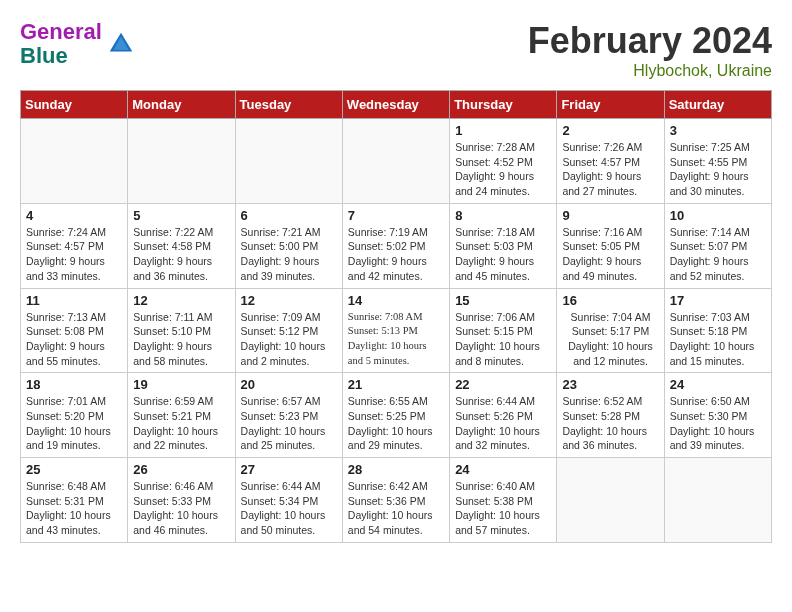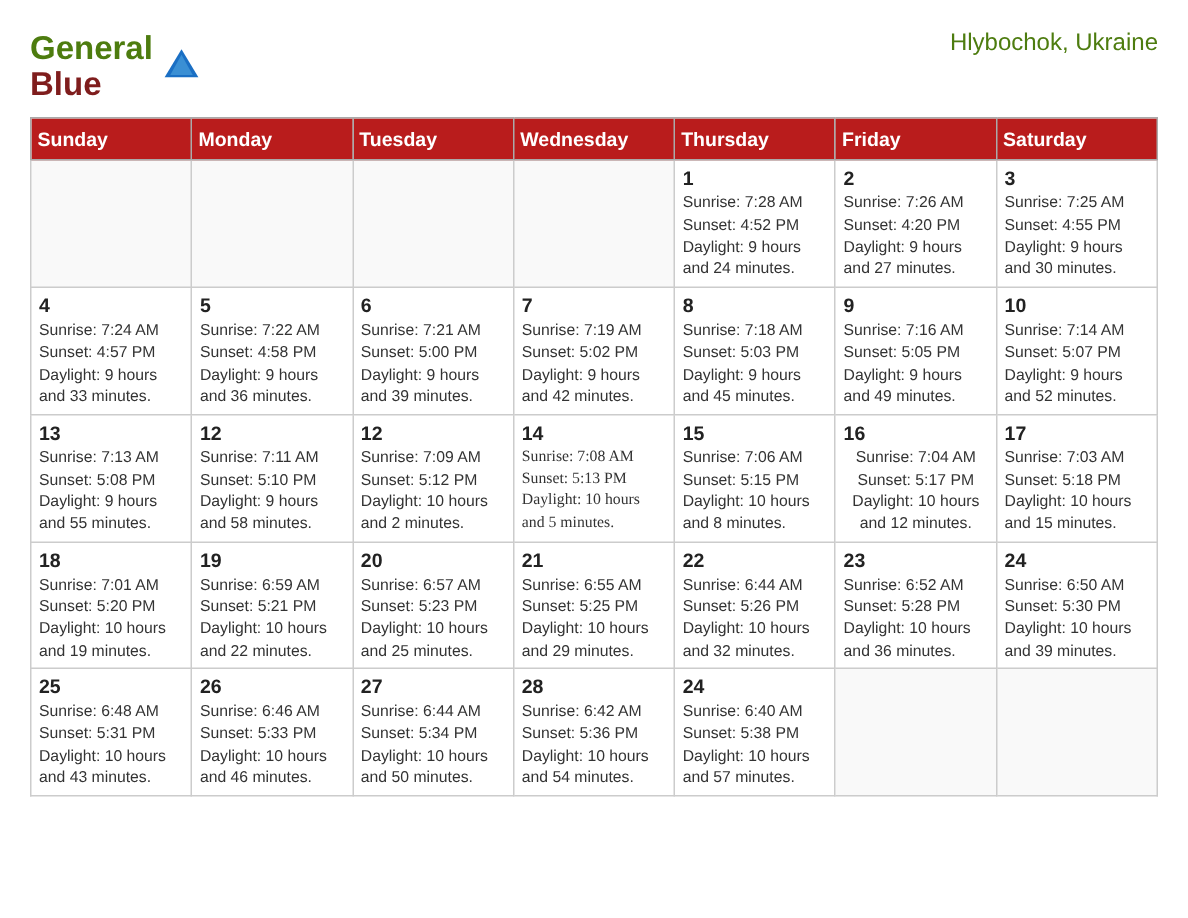--- a/index.html
+++ b/index.html
@@ -19,21 +19,21 @@
     .logo {
       display: flex;
       align-items: center;
     }
     .logo-text {
       font-size: 22px;
       font-weight: bold;
       color: #333;
       line-height: 1.1;
     }
-    .logo-text span { color: #4d7c0f; }
+    .logo-text span { color: #a21caf; }
     .logo-icon {
       width: 30px;
       height: 30px;
       margin-left: 4px;
     }
     .title-block { text-align: right; }
     .month-title {
       font-size: 36px;
       font-weight: bold;
       color: #333;
@@ -84,29 +84,30 @@
     }
   </style>
 </head>
 <body>
 
 <div class="header">
   <div class="logo">
     <div>
       <div class="logo-text">
         <span>General</span><br>
-        <span style="color:#7f1d1d;">Blue</span>
+        <span style="color:#0f766e;">Blue</span>
       </div>
     </div>
     <svg class="logo-icon" viewBox="0 0 40 40">
       <polygon points="20,5 35,30 5,30" fill="#1a6fc4"></polygon>
       <polygon points="20,10 30,28 10,28" fill="#3a8fd4"></polygon>
     </svg>
   </div>
   <div class="title-block">
+    <div class="month-title">February 2024</div>
     <div class="location">Hlybochok, Ukraine</div>
   </div>
 </div>
 
 <table>
   <thead>
     <tr>
     <th>Sunday</th>
         <th>Monday</th>
         <th>Tuesday</th>
@@ -125,21 +126,21 @@
         <td>
           <span class="day-number">1</span>
           <div class="day-info" style="white-space: pre-line;">Sunrise: 7:28 AM
 Sunset: 4:52 PM
 Daylight: 9 hours
 and 24 minutes.</div>
         </td>
         <td>
           <span class="day-number">2</span>
           <div class="day-info" style="white-space: pre-line;">Sunrise: 7:26 AM
-Sunset: 4:20 PM
+Sunset: 4:57 PM
 Daylight: 9 hours
 and 27 minutes.</div>
         </td>
         <td>
           <span class="day-number">3</span>
           <div class="day-info" style="white-space: pre-line;">Sunrise: 7:25 AM
 Sunset: 4:55 PM
 Daylight: 9 hours
 and 30 minutes.</div>
         </td>
@@ -190,21 +191,21 @@
         <td>
           <span class="day-number">10</span>
           <div class="day-info" style="white-space: pre-line;">Sunrise: 7:14 AM
 Sunset: 5:07 PM
 Daylight: 9 hours
 and 52 minutes.</div>
         </td>
       </tr>
       <tr>
         <td>
-          <span class="day-number">13</span>
+          <span class="day-number">11</span>
           <div class="day-info" style="white-space: pre-line;">Sunrise: 7:13 AM
 Sunset: 5:08 PM
 Daylight: 9 hours
 and 55 minutes.</div>
         </td>
         <td>
           <span class="day-number">12</span>
           <div class="day-info" style="white-space: pre-line;">Sunrise: 7:11 AM
 Sunset: 5:10 PM
 Daylight: 9 hours

